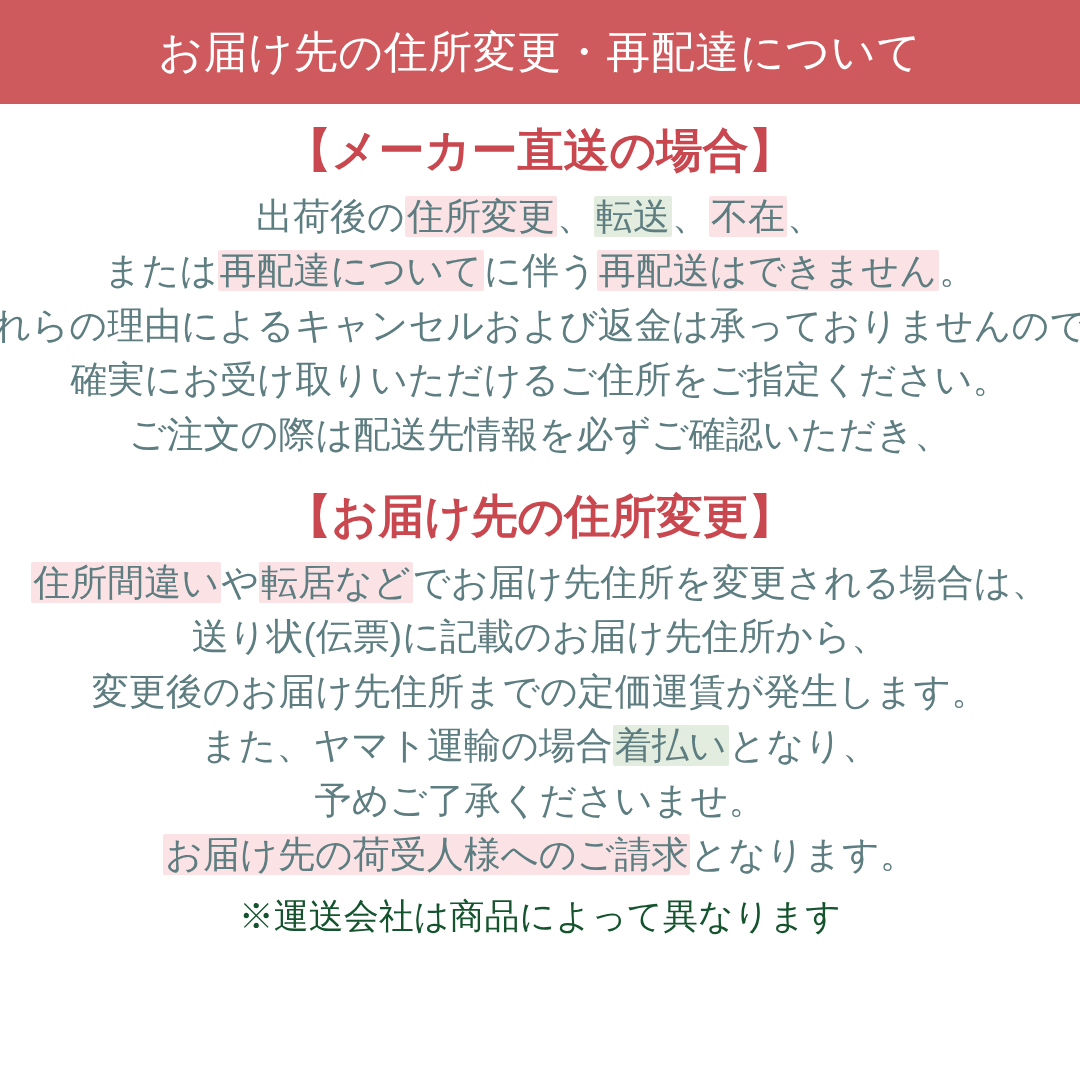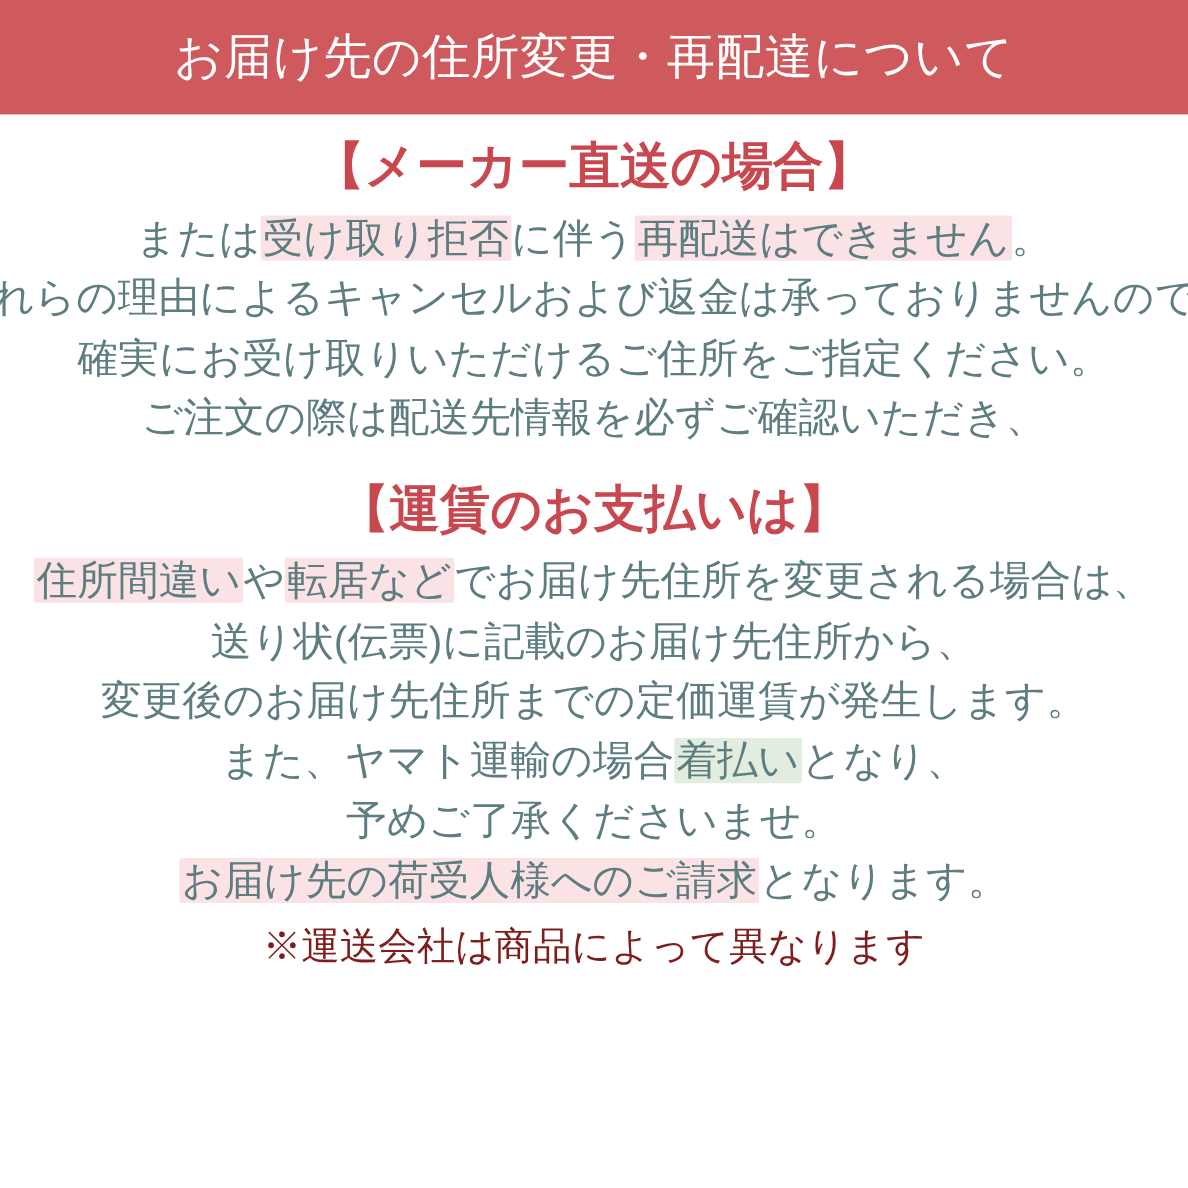--- a/index.html
+++ b/index.html
@@ -71,51 +71,54 @@
     background: #fbe3e5;
     padding: 0 2px;
     border-radius: 2px;
   }
   .hl-green {
     background: #e2ecdf;
     padding: 0 2px;
     border-radius: 2px;
   }
   .note {
-    color: #7f1d1d;
+    color: #14532d;
     font-size: 35px;
     text-align: center;
     margin-top: 10px;
     line-height: 1.3;
     white-space: nowrap;
   }
 </style>
 </head>
 <body>
 
 <div class="page">
 
   <div class="banner">
     <div class="banner-title">お届け先の住所変更・再配達について</div>
   </div>
 
   <div class="content">
 
     <div class="section-head">【メーカー直送の場合】</div>
 
+    <div class="line">
+      <span class="hl-plain">出荷後の</span><span class="hl-pink">住所変更</span><span>、</span><span class="hl-green">転送</span><span>、</span><span class="hl-pink">不在</span><span>、</span>
+    </div>
 
     <div class="line">
-      <span>または</span><span class="hl-pink">受け取り拒否</span><span>に伴う</span><span class="hl-pink">再配送はできません</span><span>。</span>
+      <span>または</span><span class="hl-pink">再配達について</span><span>に伴う</span><span class="hl-pink">再配送はできません</span><span>。</span>
     </div>
 
     <div class="line">これらの理由によるキャンセルおよび返金は承っておりませんので、</div>
     <div class="line">確実にお受け取りいただけるご住所をご指定ください。</div>
     <div class="line">ご注文の際は配送先情報を必ずご確認いただき、</div>
 
-    <div class="section-head second">【運賃のお支払いは】</div>
+    <div class="section-head second">【お届け先の住所変更】</div>
 
     <div class="line">
       <span class="hl-pink">住所間違い</span><span>や</span><span class="hl-pink">転居など</span><span>でお届け先住所を変更される場合は、</span>
     </div>
 
     <div class="line">送り状(伝票)に記載のお届け先住所から、</div>
     <div class="line">変更後のお届け先住所までの定価運賃が発生します。</div>
 
     <div class="line">
       <span>また、ヤマト運輸の場合</span><span class="hl-green">着払い</span><span>となり、</span>

